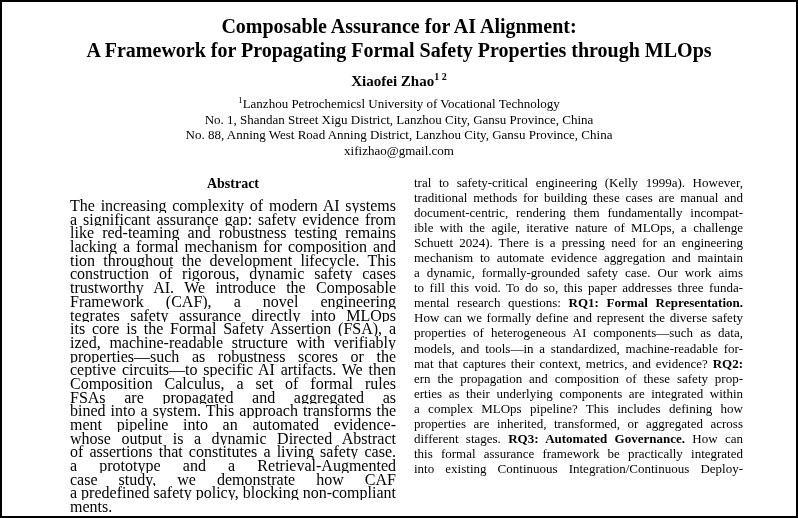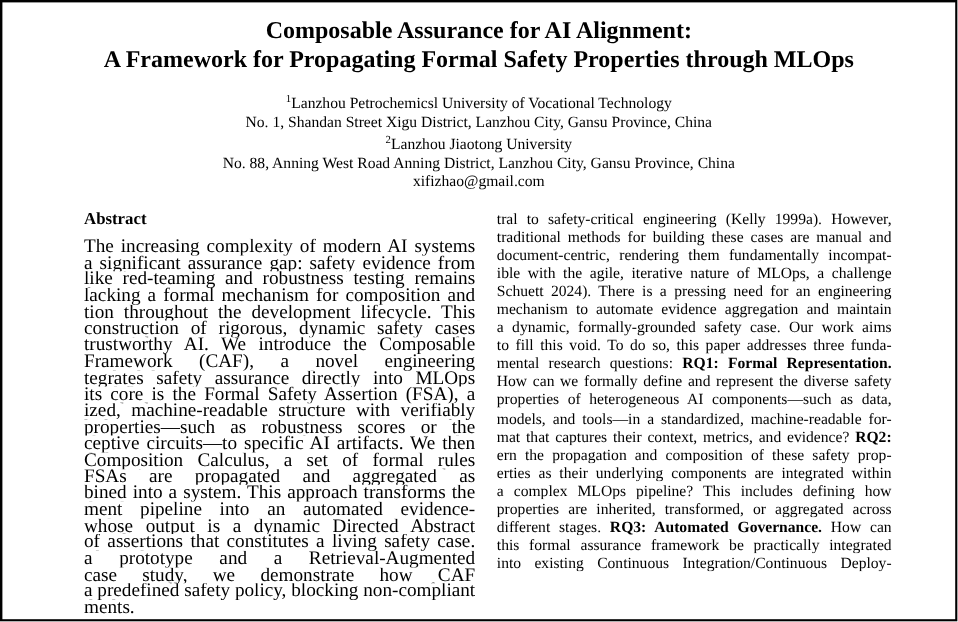--- a/index.html
+++ b/index.html
@@ -11,46 +11,48 @@
     border: 2px solid #000;
     background: #fff;
     overflow: hidden;
     font-family: "Liberation Serif", "DejaVu Serif", serif;
     color: #000;
   }
   .header { position: absolute; top: 0; left: 0; right: 0; text-align: center; }
   .title { font-weight: bold; font-size: 20px; line-height: 24px; margin-top: 12px; }
   .author-line { font-size: 15px; font-weight: bold; margin-top: 6px; line-height: 18px; }
   .author-line sup { font-size: 10px; font-weight: bold; }
-  .affs { margin-top: 13px; font-size: 13px; line-height: 15.4px; text-align: center; }
+  .affs { margin-top: 3px; font-size: 13px; line-height: 15.4px; text-align: center; }
   .affline sup { font-size: 9px; }
   .col { position: absolute; top: 173px; }
   .col-left  { left: 68px;  width: 326px; }
   .col-right { left: 412px; width: 329px; }
-  .abs-heading { font-weight: bold; font-size: 14px; line-height: 17px; margin-bottom: 7px; }
+  .abs-heading { text-align: center; font-weight: bold; font-size: 14px; line-height: 17px; margin-bottom: 7px; }
   .tline { text-align: justify; text-align-last: justify; overflow: hidden; word-spacing: -0.2px; }
   .tline.flush { text-align-last: left; }
   .abs-body  .tline { font-size: 16px;  line-height: 13.7px;  height: 13.7px; }
   .intro-body .tline { font-size: 13px; line-height: 15.05px; height: 15.05px; }
   .tline b { font-weight: bold; }
 </style>
 </head>
 <body>
 
 <div class="page">
 
   <div class="header">
     <div class="title">
       <div>Composable Assurance for AI Alignment:</div>
       <div>A Framework for Propagating Formal Safety Properties through MLOps</div>
     </div>
+    <div class="author-line">
+      <span>Xiaofei Zhao</span><sup>1 2</sup>
+    </div>
     <div class="affs">
         <div class="affline"><sup>1</sup>Lanzhou Petrochemicsl University of Vocational Technology</div>
         <div class="affline">No. 1, Shandan Street Xigu District, Lanzhou City, Gansu Province, China</div>
-        <div class="affline"><sup>2</sup>Lanzhou Jiaotong University</div>
         <div class="affline">No. 88, Anning West Road Anning District, Lanzhou City, Gansu Province, China</div>
         <div class="affline">xifizhao@gmail.com</div>
       </div>
   </div>
 
   <div class="col col-left">
     <div class="abs-heading">Abstract</div>
     <div class="abs-body">
         <div class="tline">The increasing complexity of modern AI systems exposes</div>
         <div class="tline">a significant assurance gap: safety evidence from practices</div>

